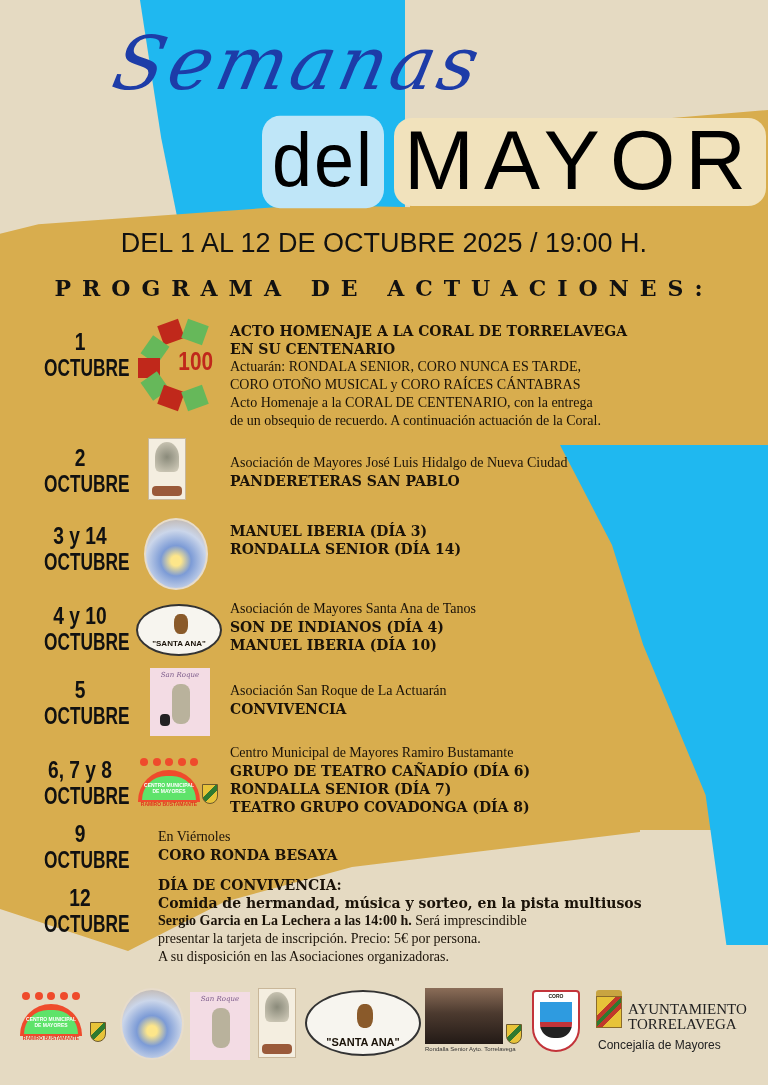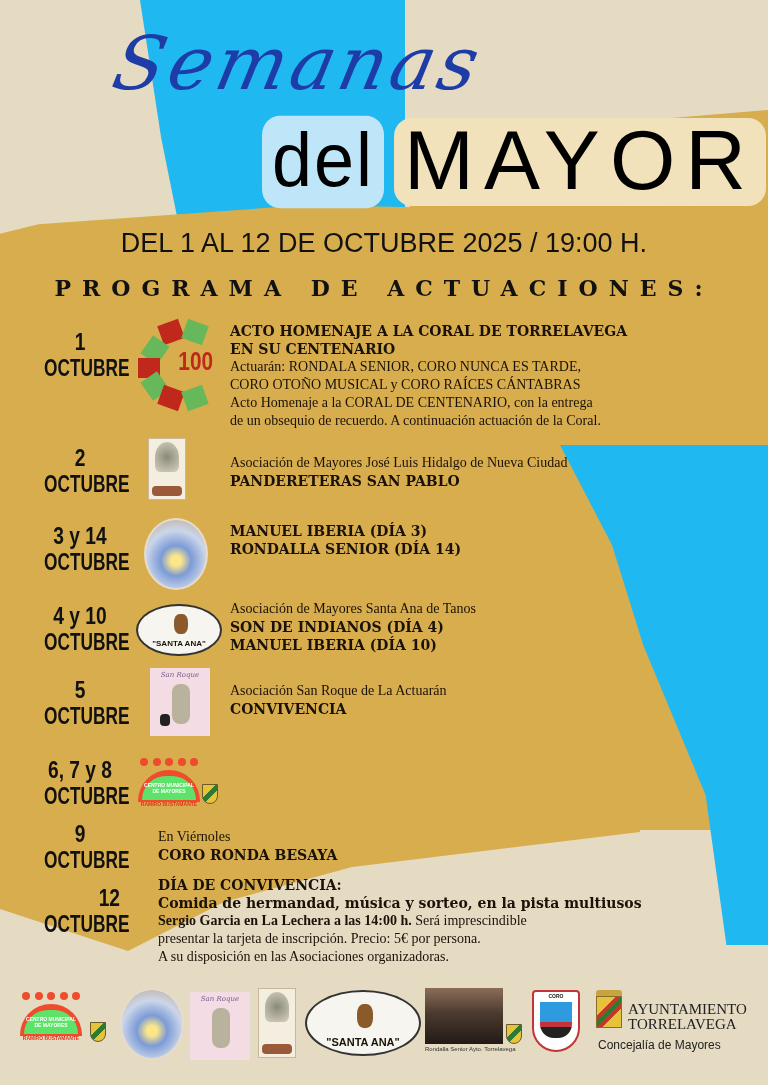--- a/index.html
+++ b/index.html
@@ -190,35 +190,41 @@
         <span></span>
         <span></span>
         <span></span>
         <span></span>
       </div>
     <div class="centro-arc"></div>
     <div class="centro-green">CENTRO MUNICIPAL DE MAYORES</div>
     <div class="centro-label">RAMIRO BUSTAMANTE</div>
   </div>
   <div class="shield-small" style="left:202px;top:40px;"></div>
+  <div class="text-col" style="top:0;">
+    <span class="n">Centro Municipal de Mayores Ramiro Bustamante</span>
+    <span class="b">GRUPO DE TEATRO CAÑADÍO (DÍA 6)</span>
+    <span class="b">RONDALLA SENIOR (DÍA 7)</span>
+    <span class="b">TEATRO GRUPO COVADONGA (DÍA 8)</span>
+  </div>
 </div>
 
 <div class="event" style="top:826px;">
   <div class="date-col" style="top:-4px;">
     <span class="date-day">9</span>
     <span class="date-month">OCTUBRE</span>
   </div>
   <div class="text-col wide" style="top:2px;">
     <span class="n">En Viérnoles</span>
     <span class="b">CORO RONDA BESAYA</span>
   </div>
 </div>
 
 <div class="event" style="top:876px;">
-  <div class="date-col" style="top:10px;text-align:right;">
+  <div class="date-col" style="top:10px;">
     <span class="date-day">12</span>
     <span class="date-month">OCTUBRE</span>
   </div>
   <div class="text-col wide" style="top:0;">
     <span class="b">DÍA DE CONVIVENCIA:</span>
     <span class="b">Comida de hermandad, música y sorteo, en la pista multiusos</span>
     <span class="n"><b>Sergio Garcia en La Lechera a las 14:00 h.</b><span> Será imprescindible</span></span>
     <span class="n">presentar la tarjeta de inscripción. Precio: 5€ por persona.</span>
     <span class="n">A su disposición en las Asociaciones organizadoras.</span>
   </div>

